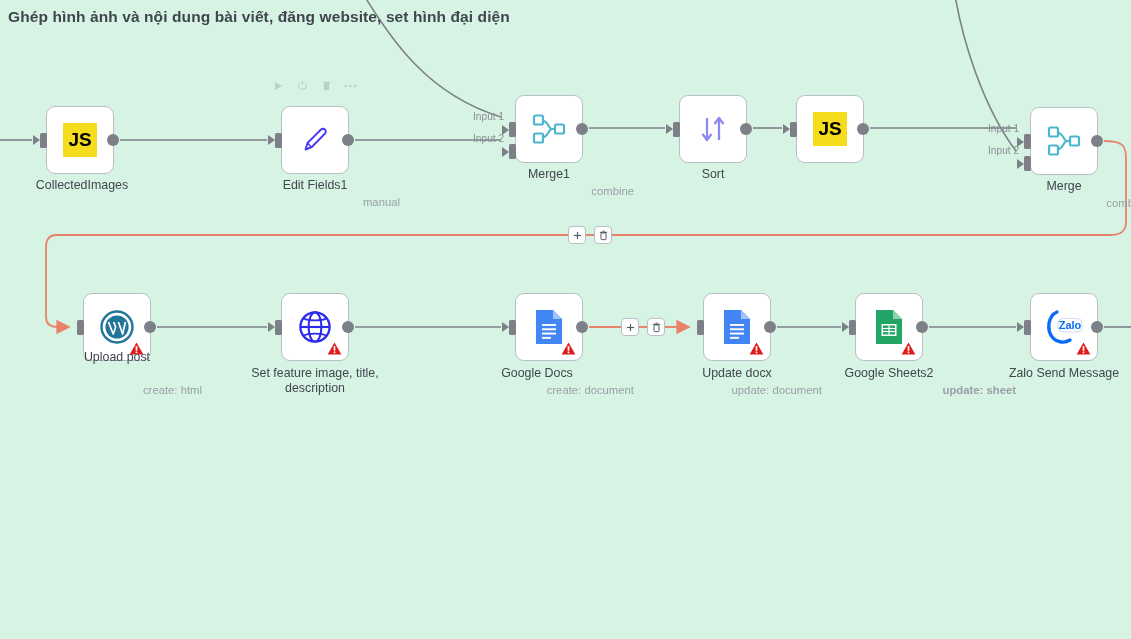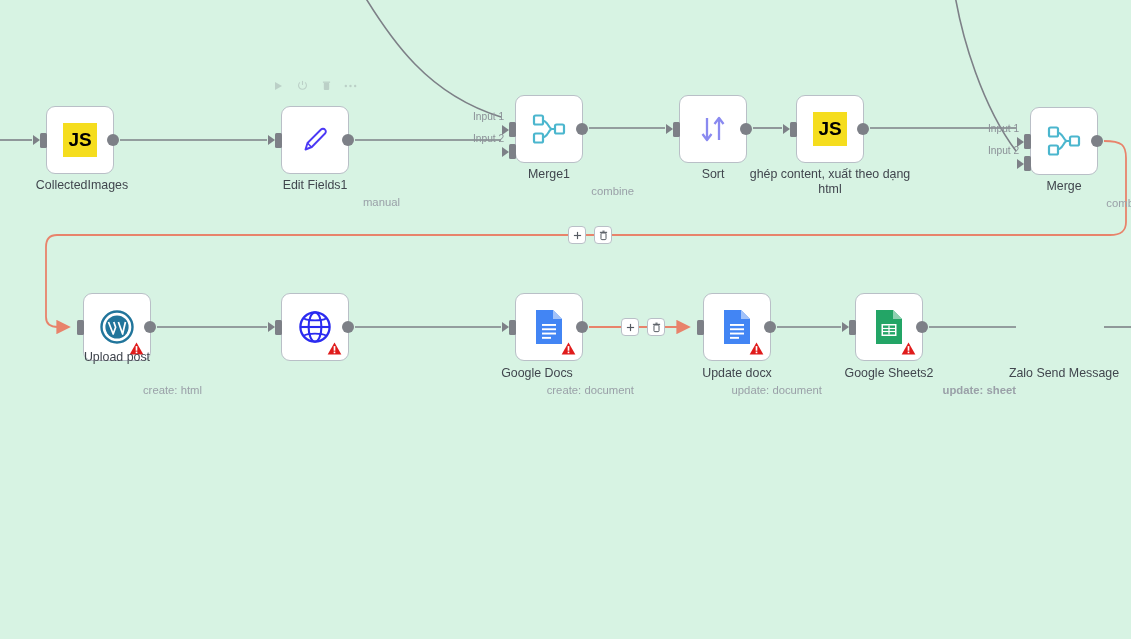--- a/index.html
+++ b/index.html
@@ -181,20 +181,21 @@
 
     <path d="M589,327 L689,327" stroke="#e8836b" stroke-width="1.8" fill="none" marker-end="url(#ah-red)"></path>
 
     <path d="M777,327 L841,327" stroke="#7d8087" stroke-width="1.6" fill="none"></path>
 
     <path d="M929,327 L1016,327" stroke="#7d8087" stroke-width="1.6" fill="none"></path>
 
     <path d="M1104,327 L1131,327" stroke="#7d8087" stroke-width="1.6" fill="none"></path>
   </svg>
 
+  <div class="wf-title">Ghép hình ảnh và nội dung bài viết, đăng website, set hình đại diện</div>
 
   <div class="node-toolbar" style="left:272px; top:79px;">
     <span class="tb">
       <svg width="9" height="10" viewBox="0 0 9 10">
           <path d="M1,1 L8,5 L1,9 Z" fill="#7c8288"></path>
         </svg>
     </span>
     <span class="tb">
       <svg width="11" height="11" viewBox="0 0 12 12">
         <path d="M3.2,2.6 A4.3,4.3 0 1 0 8.8,2.6" stroke="#7c8288" stroke-width="1.2" fill="none"></path>
@@ -295,21 +296,20 @@
     <div class="out-dot"></div>
   </div>
   <div class="node-label" style="left:628px; top:167px;">Sort</div>
 
   <div class="node" style="left:796px; top:95px;">
     <div class="in-stub"></div>
     <div class="in-arrow"></div>
     <div class="js-box">JS</div>
     <div class="out-dot"></div>
   </div>
-  <div class="node-label" style="left:745px; top:167px; width:170px;">ghép content, xuất theo dạng html</div>
 
   <div class="node" style="left:1030px; top:107px;">
     <div class="in-stub i1"></div>
     <div class="in-arrow i1"></div>
     <div class="in-stub i2"></div>
     <div class="in-arrow i2"></div>
     <svg class="glyph" width="40" height="36" viewBox="0 0 40 36">
       <path d="M11,9 C20,9 19,18 23,18 L27,18" fill="none" stroke="#4bb6ce" stroke-width="2.1"></path>
       <path d="M11,27 C20,27 19,18 23,18" fill="none" stroke="#4bb6ce" stroke-width="2.1"></path>
       <rect x="5" y="4.5" width="9" height="9" rx="1.6" fill="#fff" stroke="#4bb6ce" stroke-width="2.2"></rect>
@@ -350,20 +350,21 @@
       <path d="M8,10.5 C12,13 26,13 30,10.5" fill="none" stroke="#2b2bf0" stroke-width="1.9"></path>
       <path d="M8,27.5 C12,25 26,25 30,27.5" fill="none" stroke="#2b2bf0" stroke-width="1.9"></path>
     </svg>
     <svg class="warn" viewBox="0 0 16 14">
       <path d="M8,0.6 L15.4,13.4 L0.6,13.4 Z" fill="#e01b1b"></path>
       <rect x="7.1" y="4.4" width="1.8" height="5" fill="#fff"></rect>
       <rect x="7.1" y="10.3" width="1.8" height="1.8" fill="#fff"></rect>
     </svg>
     <div class="out-dot"></div>
   </div>
+  <div class="node-label" style="left:230px; top:366px;">Set feature image, title, description</div>
 
   <div class="node" style="left:515px; top:293px;">
     <div class="in-stub"></div>
     <div class="in-arrow"></div>
     <svg class="glyph" width="32" height="38" viewBox="0 0 32 38">
       <path d="M3,2 L20,2 L29,11 L29,36 L3,36 Z" fill="#4285f4"></path>
       <path d="M20,2 L29,11 L20,11 Z" fill="#a1c2fa"></path>
       <rect x="9" y="16" width="14" height="1.9" fill="#fff"></rect>
       <rect x="9" y="20.3" width="14" height="1.9" fill="#fff"></rect>
       <rect x="9" y="24.6" width="14" height="1.9" fill="#fff"></rect>
@@ -414,15 +415,30 @@
     <svg class="warn" viewBox="0 0 16 14">
       <path d="M8,0.6 L15.4,13.4 L0.6,13.4 Z" fill="#e01b1b"></path>
       <rect x="7.1" y="4.4" width="1.8" height="5" fill="#fff"></rect>
       <rect x="7.1" y="10.3" width="1.8" height="1.8" fill="#fff"></rect>
     </svg>
     <div class="out-dot"></div>
   </div>
   <div class="node-label" style="left:804px; top:366px;">Google Sheets2</div>
   <div class="node-sub" style="left:846px; top:383px;font-weight:bold;">update: sheet</div>
 
+  <div class="node" style="left:1030px; top:293px;">
+    <div class="in-stub"></div>
+    <div class="in-arrow"></div>
+    <svg class="glyph" width="42" height="38" viewBox="0 0 42 38">
+      <path d="M14,4 C5,8 3,22 10,30 C14,34.5 22,35.5 27,32" fill="none" stroke="#0a6cf5" stroke-width="3.4" stroke-linecap="round"></path>
+      <rect x="15" y="10.5" width="24" height="13.5" rx="5" fill="none" stroke="#cfe0fb" stroke-width="1.2"></rect>
+      <text x="27" y="21" font-family="'Liberation Sans',sans-serif" font-size="11" font-weight="700" fill="#0a6cf5" text-anchor="middle">Zalo</text>
+    </svg>
+    <svg class="warn" viewBox="0 0 16 14">
+      <path d="M8,0.6 L15.4,13.4 L0.6,13.4 Z" fill="#e01b1b"></path>
+      <rect x="7.1" y="4.4" width="1.8" height="5" fill="#fff"></rect>
+      <rect x="7.1" y="10.3" width="1.8" height="1.8" fill="#fff"></rect>
+    </svg>
+    <div class="out-dot"></div>
+  </div>
   <div class="node-label" style="left:979px; top:366px;">Zalo Send Message</div>
 
 </div>
 
 </body></html>

